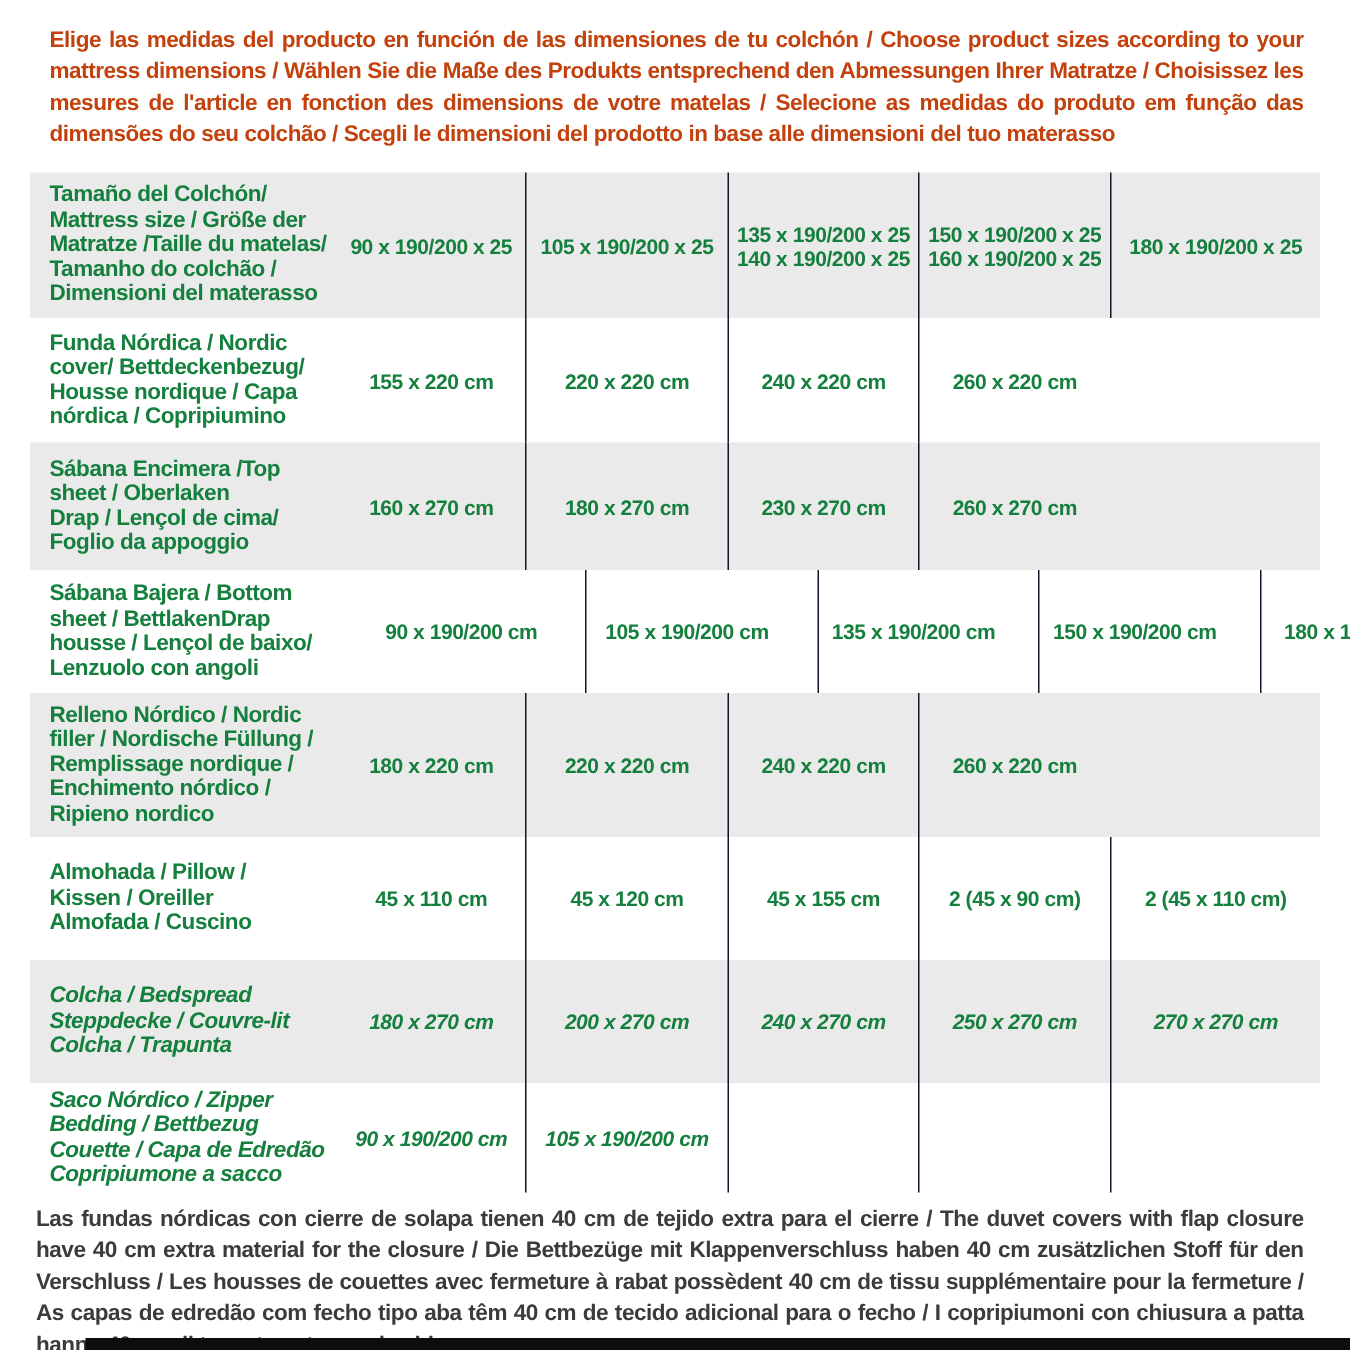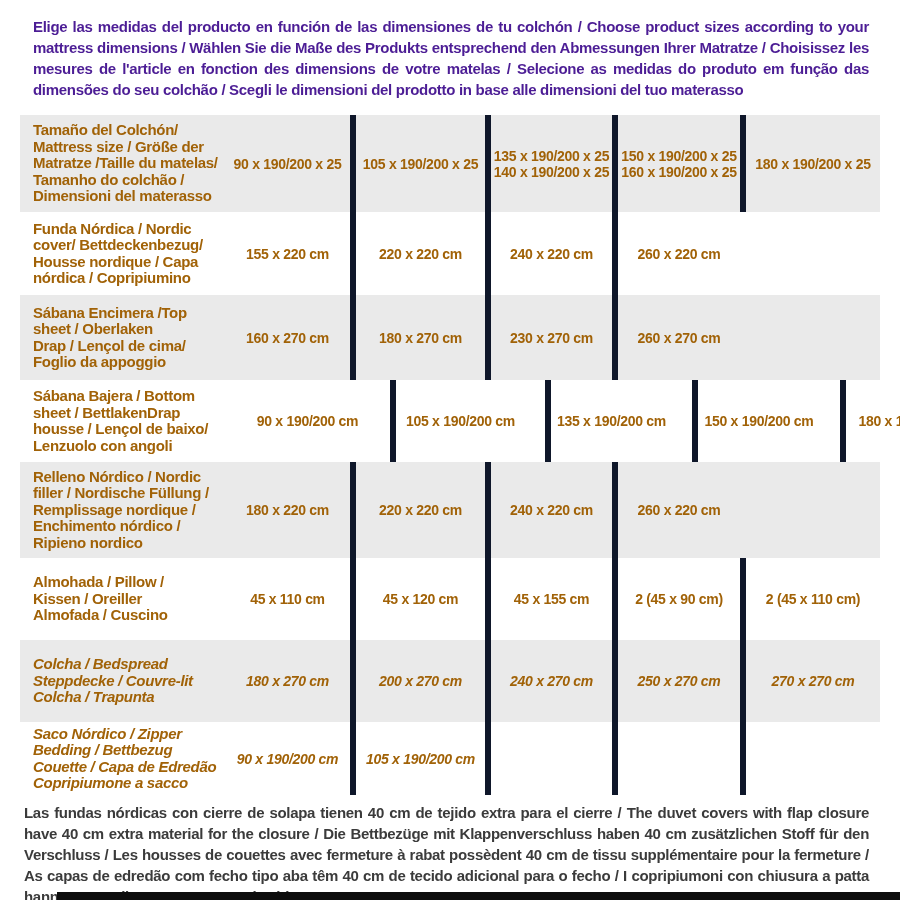--- a/index.html
+++ b/index.html
@@ -11,21 +11,21 @@
     color:#3b3b3b;
     overflow:hidden;
   }
   .intro{
     position:absolute;
     left:33px;top:16px;width:836px;
     margin:0;
     font-size:15px;line-height:21px;font-weight:bold;
     letter-spacing:-0.3px;
     text-align:justify;
-    color:#4c1d95;
+    color:#c2410c;
   }
   .size-table{
     position:absolute;
     left:20px;top:115px;width:860px;
   }
   .trow{
     display:grid;
     grid-template-columns:205px 125px 135px 127px 128px 140px;
     align-items:center;
   }
@@ -41,30 +41,30 @@
   .r-saco{min-height:73px;font-style:italic;}
   .cell{
     height:100%;
     display:flex;align-items:center;justify-content:center;
     box-sizing:border-box;
     font-weight:bold;
     font-size:14px;
     letter-spacing:-0.3px;
     white-space:pre-line;
     text-align:center;
-    color:#a16207;
+    color:#15803d;
   }
   .cell.label{
     justify-content:flex-start;
     text-align:left;
     padding-left:13px;
     font-size:15px;
     line-height:16.5px;
   }
-  .trow .cell:nth-child(n+3){border-left:6px solid #0f172a;}
+  .trow .cell:nth-child(n+3){border-left:1px solid #0f172a;}
   .footnote{
     position:absolute;
     left:24px;top:802px;width:845px;
     margin:0;
     font-size:15px;line-height:21px;font-weight:bold;
     letter-spacing:-0.3px;
     text-align:justify;
     color:#3b3b3b;
   }
   .bottom-bar{

